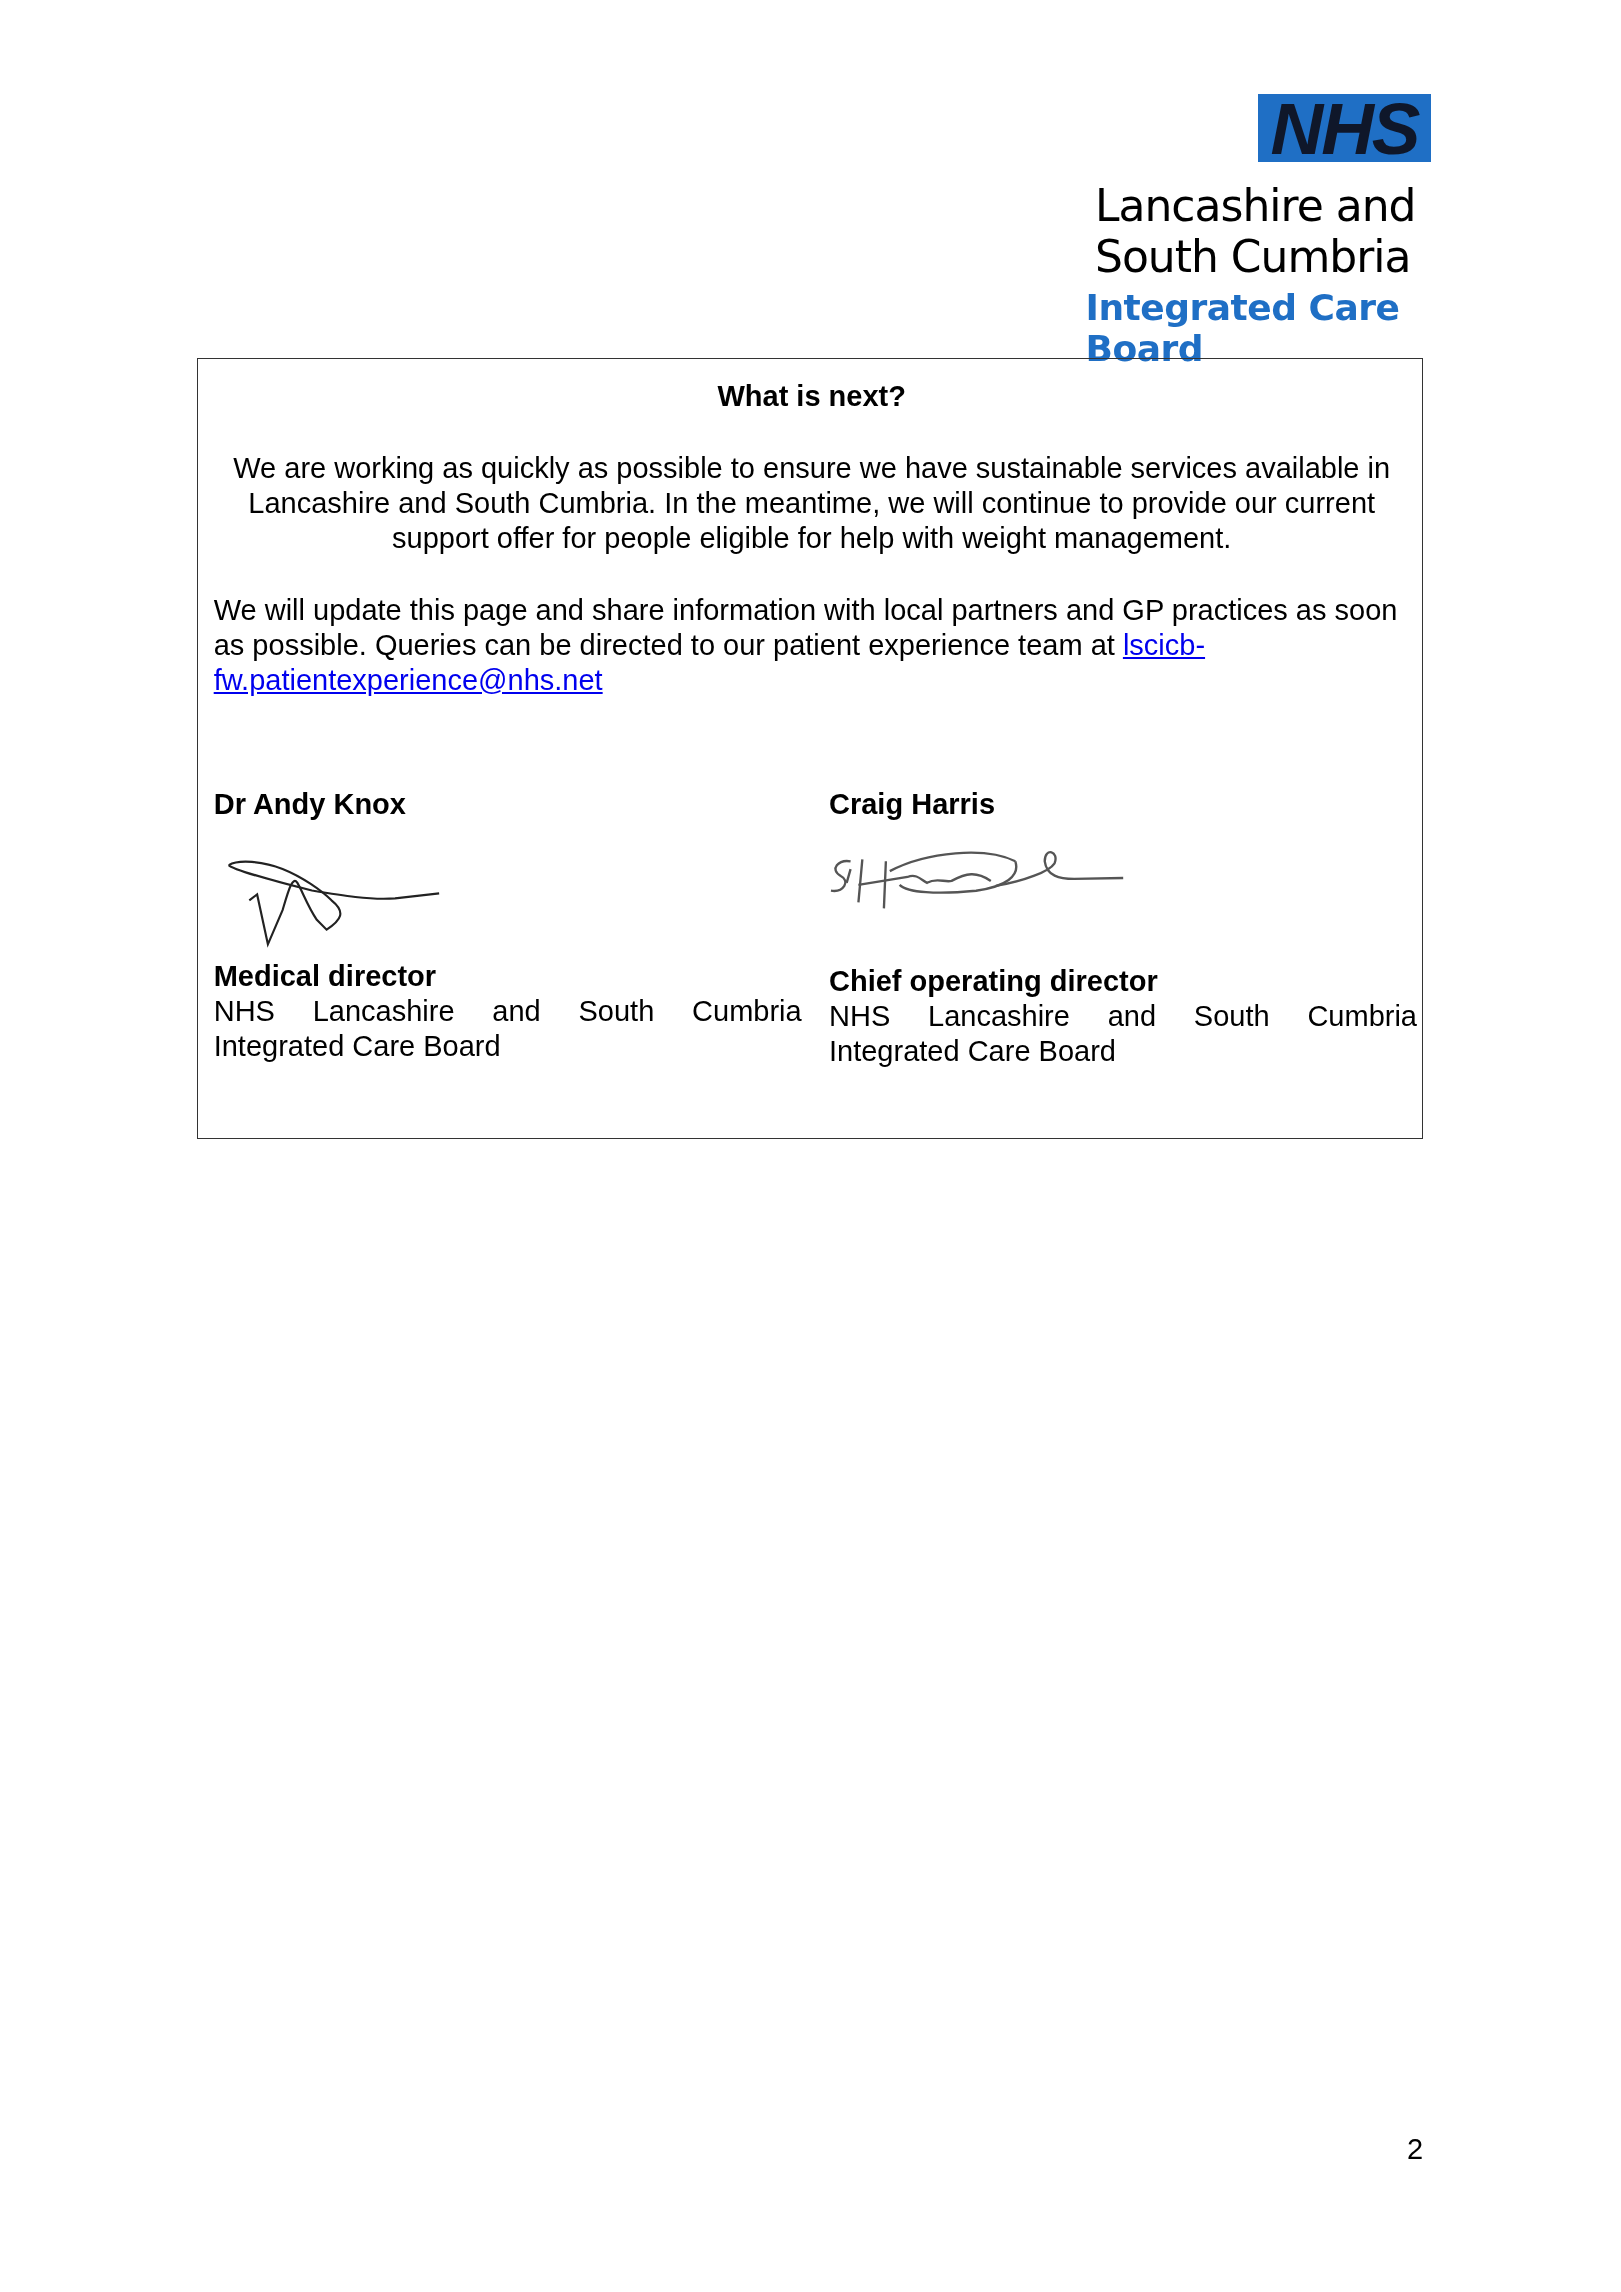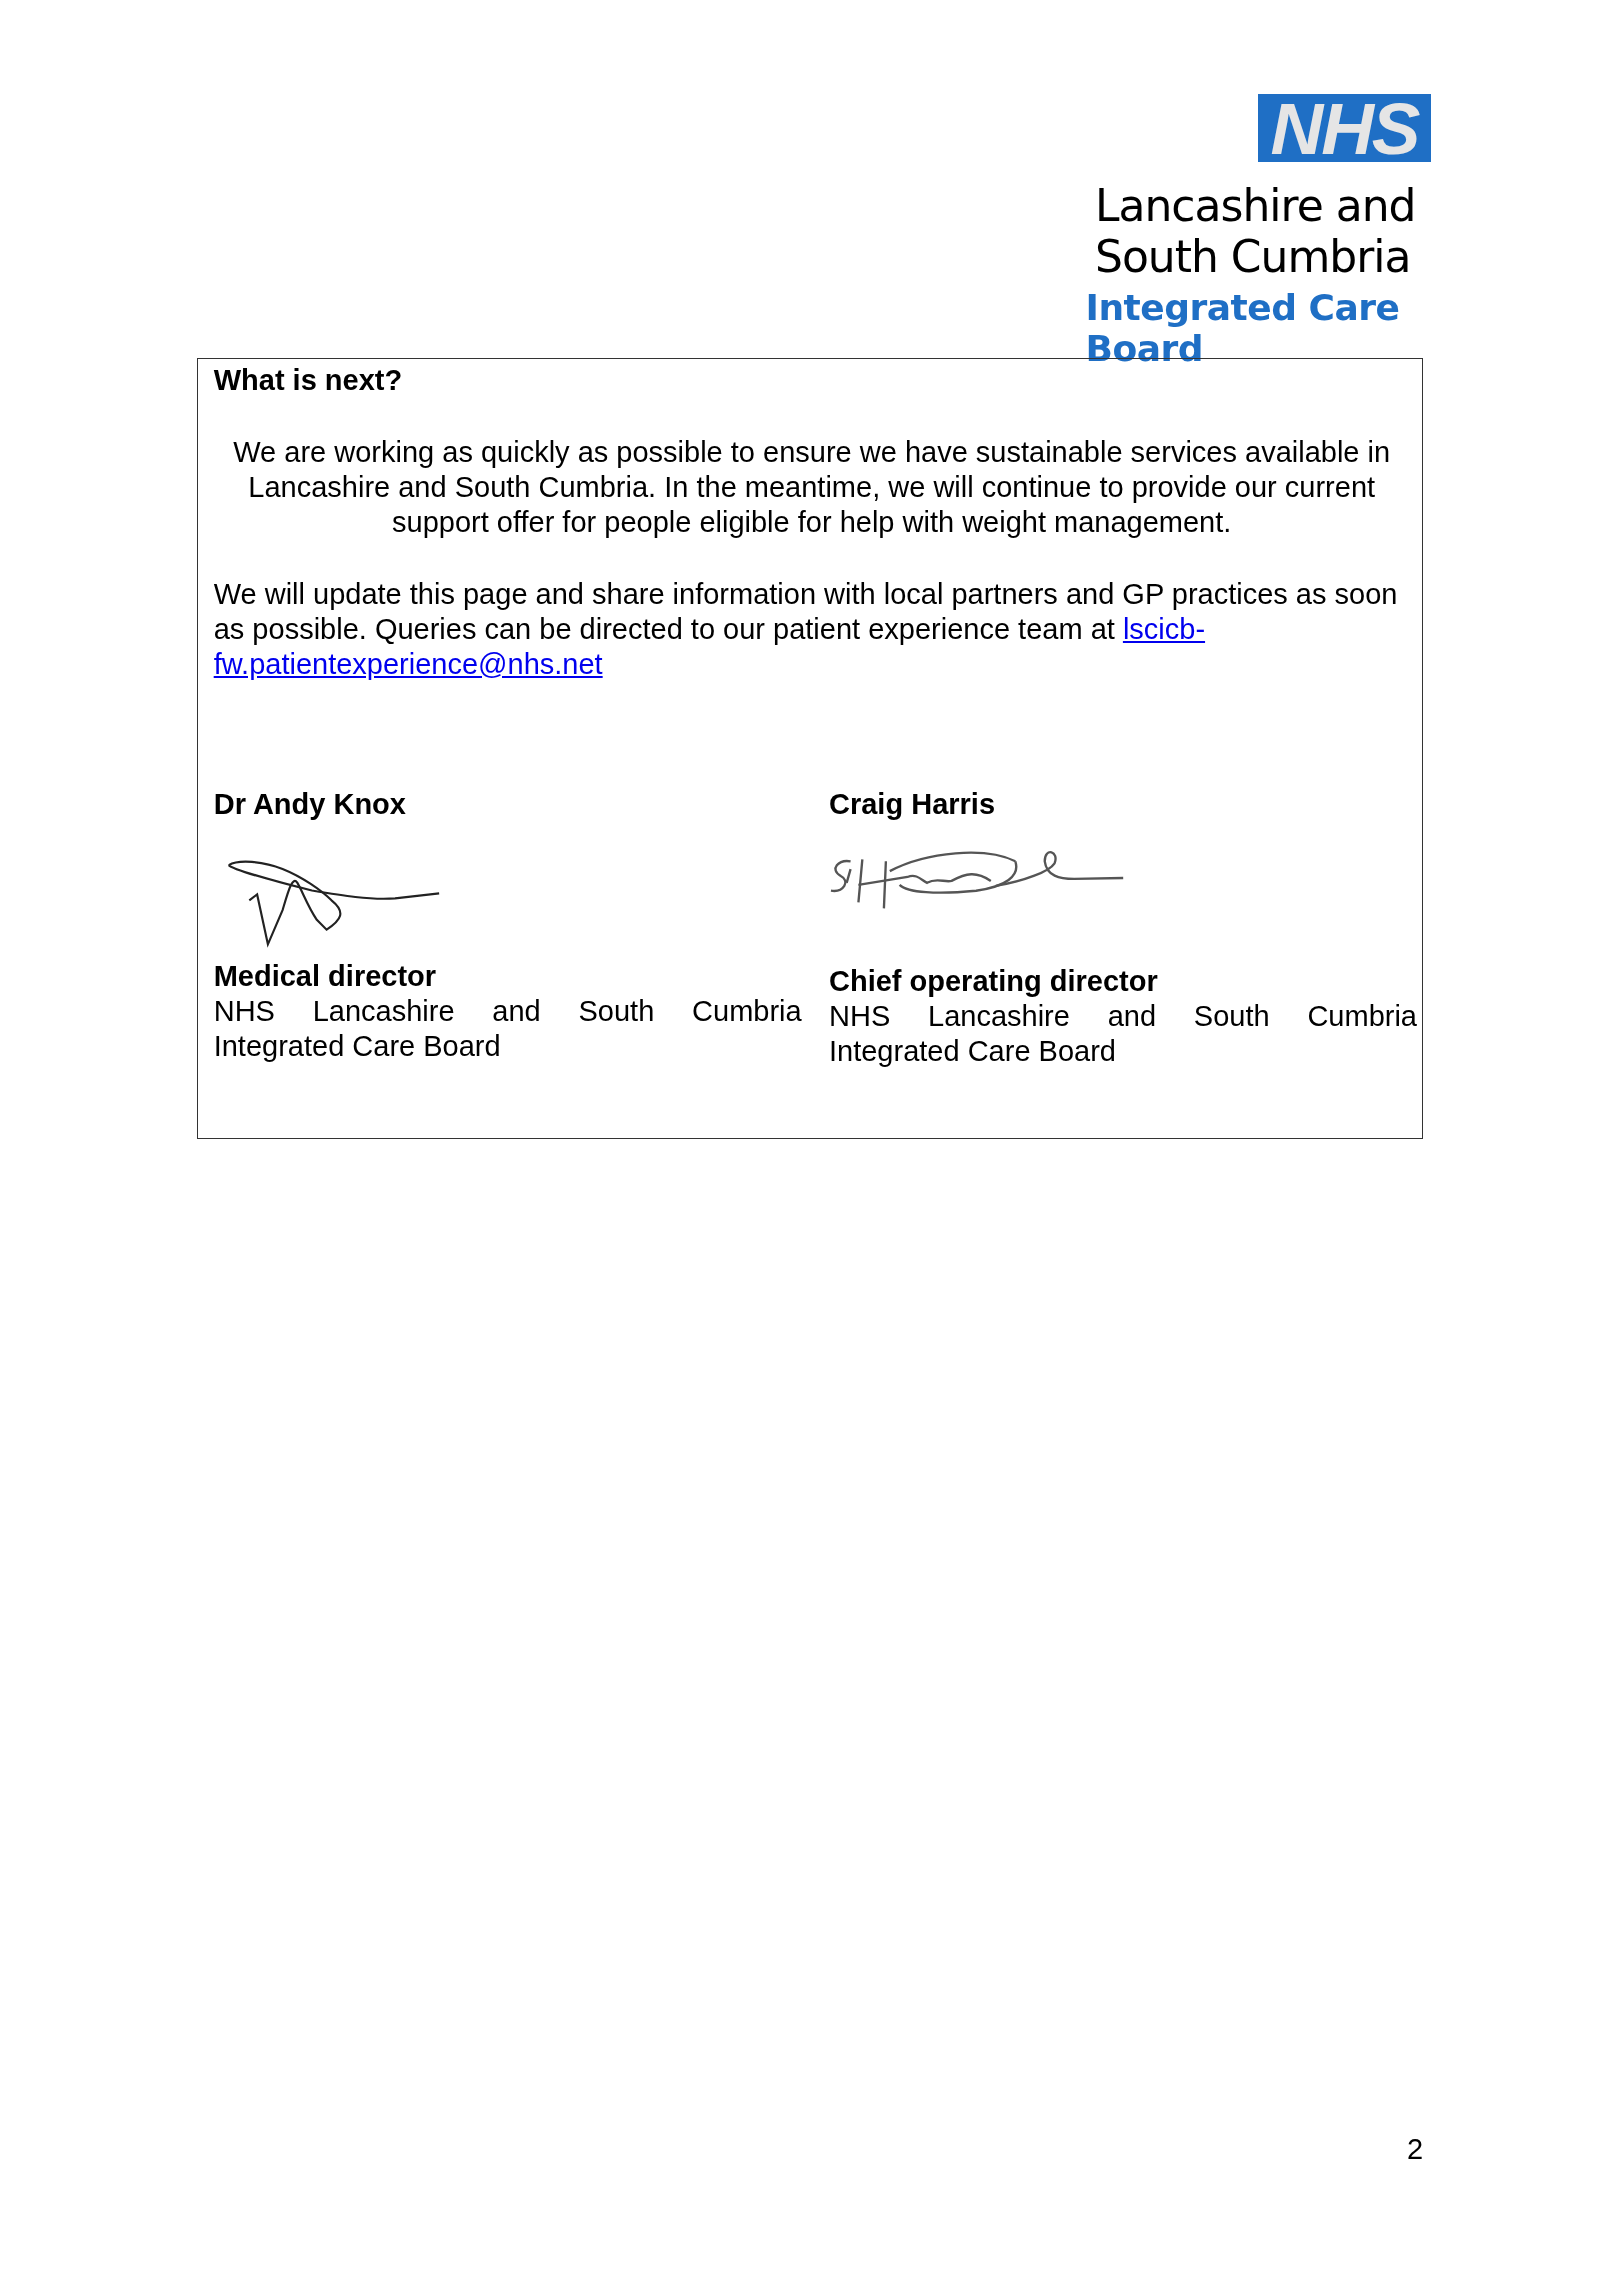--- a/index.html
+++ b/index.html
@@ -1,29 +1,29 @@
 <!DOCTYPE html>
 <html><head>
 <meta charset="utf-8">
 <style>
   html, body { margin: 0; padding: 0; background: #ffffff; }
   body { width: 1621px; height: 2293px; position: relative; overflow: hidden;
          font-family: "Liberation Sans", sans-serif; color: #000; }
   .logo { position: absolute; left: 1068px; top: 94px; width: 363px; text-align: right; }
-  .nhs-box { display: inline-block; background: #1f6fc5; color: #e5e5e5; font-weight: bold; font-style: italic;
+  .nhs-box { display: inline-block; background: #1f6fc5; color: #0f172a; font-weight: bold; font-style: italic;
              font-family: "Liberation Sans", sans-serif; font-size: 73px; line-height: 69px; height: 68px;
              width: 173px; text-align: center; letter-spacing: -2px; margin-right: 0px; }
   .org-name { font-family: "DejaVu Sans", sans-serif; font-size: 44px; line-height: 51px; color: #000;
               text-align: left; margin-left: 27px; margin-top: 17.6px; letter-spacing: -1px; }
   .org-sub { font-family: "DejaVu Sans", sans-serif; font-weight: bold; font-size: 36px; color: #1f6fc5;
              text-align: left; margin-left: 17.6px; margin-top: 5.9px; letter-spacing: -0.5px; }
   .box { position: absolute; left: 197px; top: 358px; width: 1226px; height: 781px;
          border: 1.5px solid #333; box-sizing: border-box; }
   .content { position: absolute; left: 15.7px; top: 3.9px; width: 1196px; font-size: 29px; line-height: 35px; }
-  .h { font-weight: bold; margin: 0; }
+  .h { font-weight: bold; margin: 16px; text-align: center; }
   p { margin: 0; }
   .para1 { margin-top: 37px; text-align: center; }
   .para2 { margin-top: 37px; }
   a.link { color: #0000ee; text-decoration: underline; }
   .col { position: absolute; top: 428px; width: 588px; font-size: 29px; line-height: 35px; }
   .col.left { left: 15.7px; }
   .col.right { left: 631px; }
   .name { font-weight: bold; }
   .sig { height: 137px; position: relative; }
   .role { font-weight: bold; }

